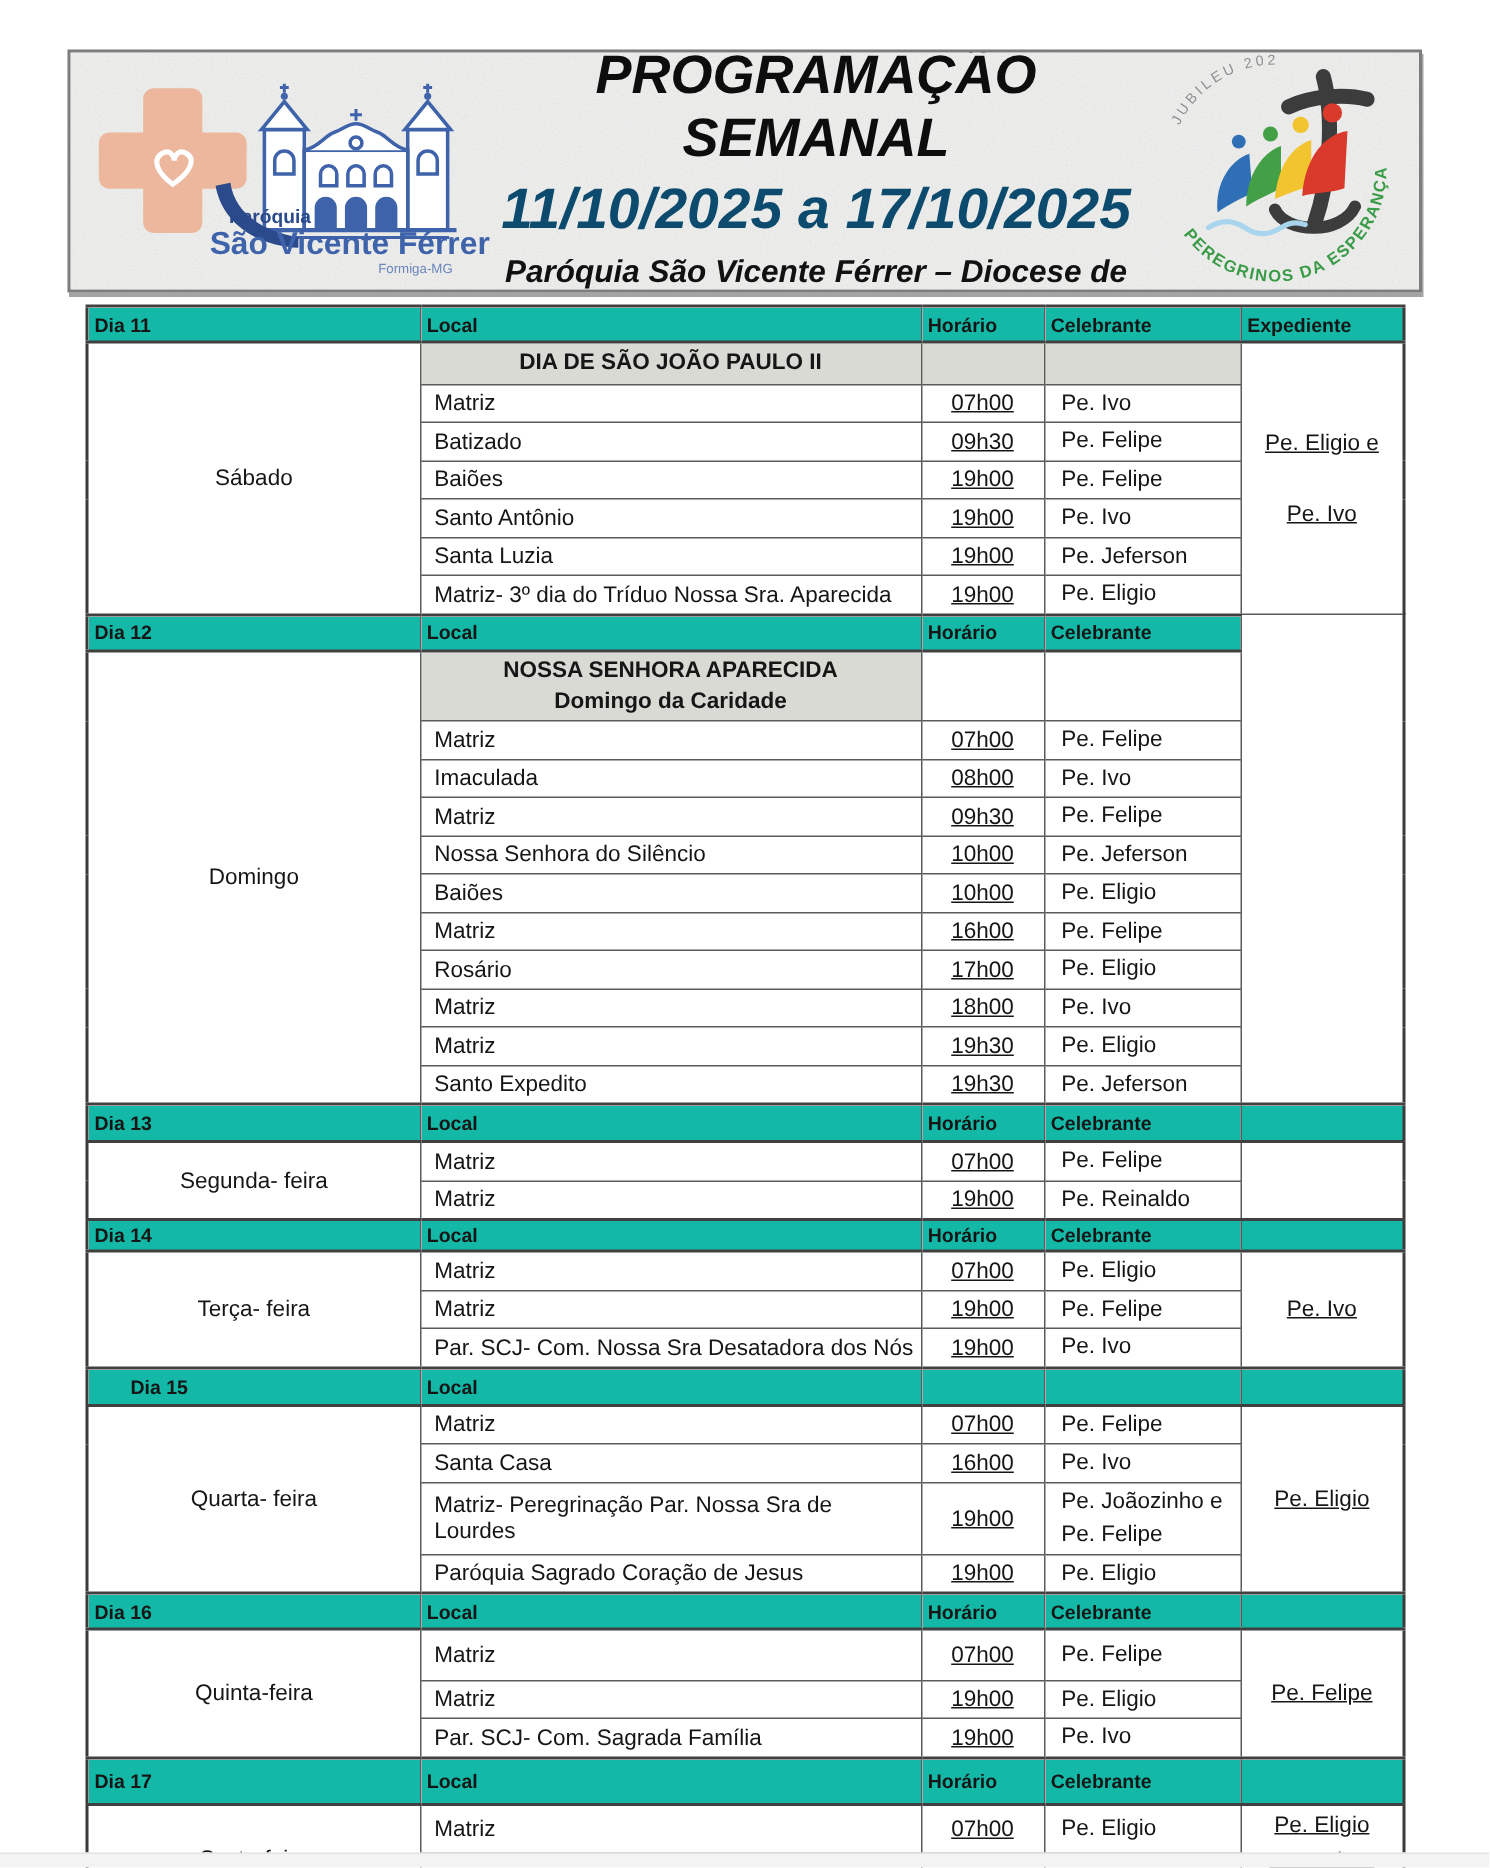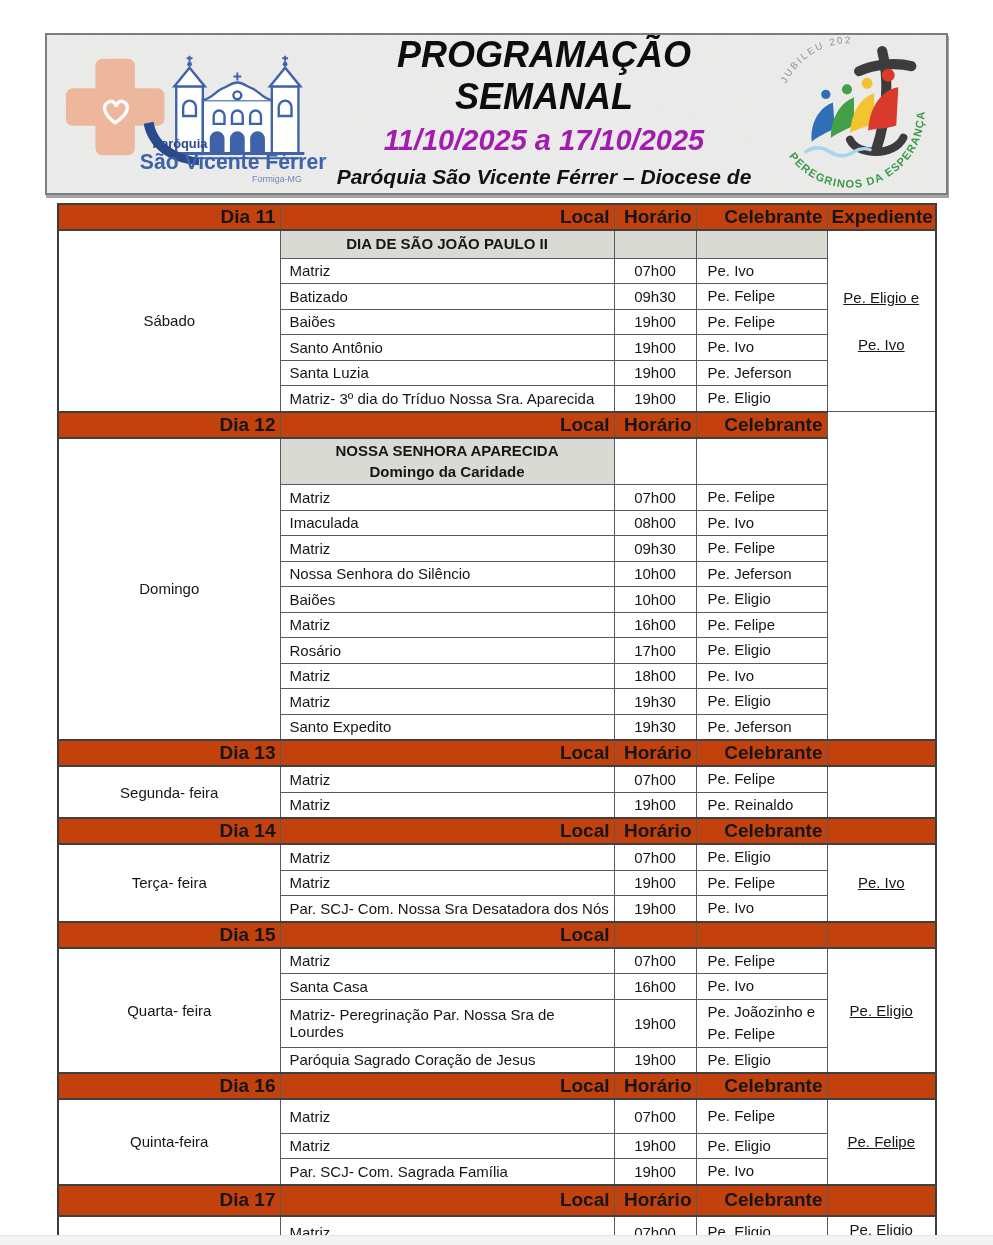--- a/index.html
+++ b/index.html
@@ -12,40 +12,40 @@
   .banner {
     position:absolute; left:45px; top:33px; width:903px; height:162px;
     border:2px solid #7d7d7d; box-shadow:1px 3px 0 rgba(90,90,90,.55);
     background:#f1f2f0; overflow:hidden;
   }
   .banner-noise { position:absolute; left:0; top:0; z-index:0; }
   .banner-inner { position:relative; z-index:1; width:100%; height:100%; display:flex; align-items:center; }
   .logo-left { width:280px; height:150px; flex:0 0 auto; padding-left:12px; }
   .banner-center { flex:1 1 auto; text-align:center; padding-top:6px;margin-top:12px; }
   .banner-title { font-size:36px; font-weight:bold; font-style:italic; color:#0d0d0d; letter-spacing:0px; }
-  .banner-date  { font-size:29px; font-weight:bold; font-style:italic; color:#a21caf; margin-top:6px; }
+  .banner-date  { font-size:38px; font-weight:bold; font-style:italic; color:#0c4a6e; margin-top:6px; }
   .banner-sub   { font-size:21px; font-weight:bold; font-style:italic; color:#111; margin-top:8px; }
   .logo-right { width:185px; height:158px; flex:0 0 auto; padding-right:6px; }
 
   
   table.sched {
     position:absolute; left:57px; top:203px; width:878px;
     border-collapse:collapse; table-layout:fixed;
     border:2px solid #3b3b3b; background:#ffffff;
     font-size:15px; color:#161616;
   }
   .sched th, .sched td { border:1px solid #5a5a5a; vertical-align:middle; padding:1px 4px; overflow:hidden; }
   .sched th.hc {
-    background:#c2410c; font-weight:600; font-size:19px; text-align:right;
+    background:#14b8a6; font-weight:600; font-size:13px; text-align:left;
     border-top:2px solid #404040; border-bottom:2px solid #404040;
   }
   td.special { background:#d8dad3; font-weight:bold; text-align:center; white-space:pre-line; line-height:1.45; }
   td.special-empty { background:#d8dad3; }
   td.local { text-align:left; padding-left:9px; }
-  td.horario { text-align:center; }
+  td.horario { text-align:center;text-decoration:underline; }
   td.celebrante { text-align:left; padding-left:11px; white-space:pre-line; line-height:1.5; }
   td.dayname { text-align:center; }
   td.exped { text-align:center; text-decoration:underline; white-space:pre-line; line-height:1.55; }
 
   
   .bottom-bar { position:absolute; left:0; bottom:0; width:993px; height:10px; background:#f3f3f3; border-top:1px solid #e4e4e4; }
 </style>
 </head>
 <body>
 

